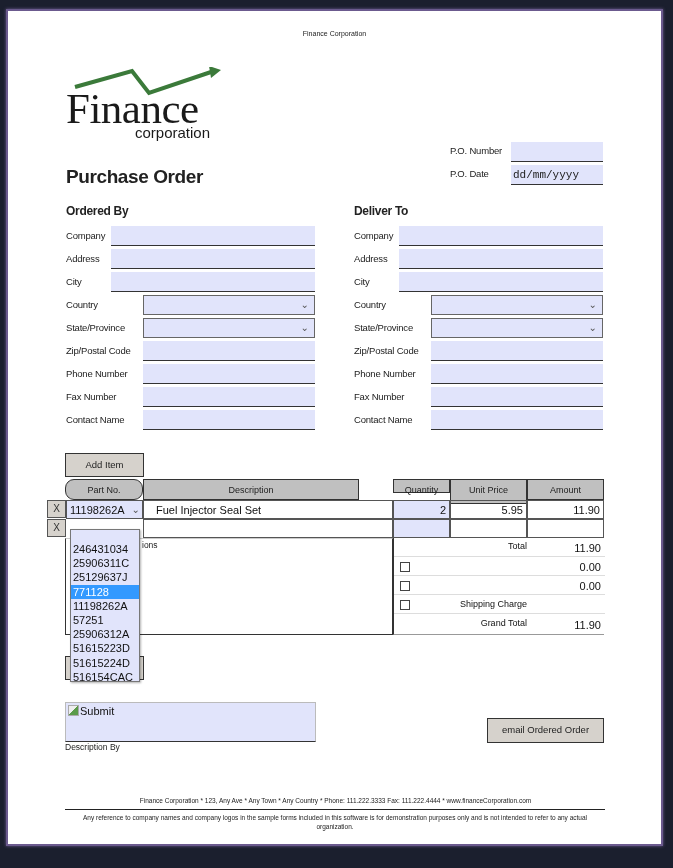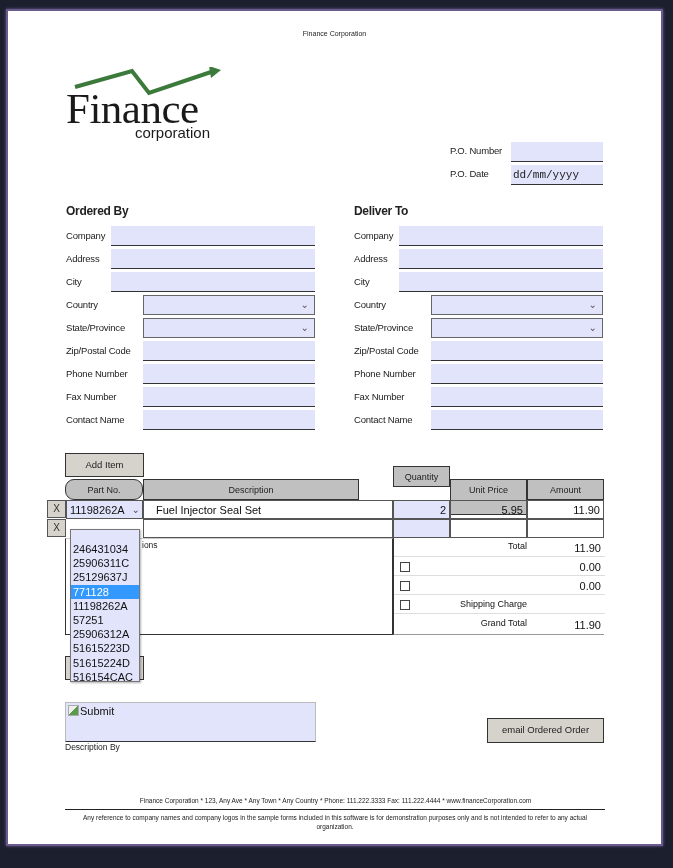--- a/index.html
+++ b/index.html
@@ -51,20 +51,21 @@
     </svg>
     <div class="logo-word">Finance</div>
     <div class="logo-sub">corporation</div>
   </div>
 
   <div class="abs lbl" style="left:442px; top:134px;">P.O. Number</div>
   <div class="abs field" style="left:503px; top:131px; width:92px;"></div>
   <div class="abs lbl" style="left:442px; top:157px;">P.O. Date</div>
   <div class="abs field date-field" style="left:503px; top:154px; width:92px;">dd/mm/yyyy</div>
 
+  <div class="abs po-title">Purchase Order</div>
 
   <div class="abs sec-title" style="left:58px; top:193px;">Ordered By</div>
 
   <div class="abs lbl" style="left:58px; top:219px;">Company</div>
   <div class="abs field" style="left:103px; top:215px; width:204px;"></div>
   <div class="abs lbl" style="left:58px; top:242px;">Address</div>
   <div class="abs field" style="left:103px; top:238px; width:204px;"></div>
   <div class="abs lbl" style="left:58px; top:265px;">City</div>
   <div class="abs field" style="left:103px; top:261px; width:204px;"></div>
   <div class="abs lbl" style="left:58px; top:288px;">Country</div>
@@ -106,22 +107,22 @@
   <div class="abs field" style="left:423px; top:353px; width:172px;"></div>
   <div class="abs lbl" style="left:346px; top:380px;">Fax Number</div>
   <div class="abs field" style="left:423px; top:376px; width:172px;"></div>
   <div class="abs lbl" style="left:346px; top:403px;">Contact Name</div>
   <div class="abs field" style="left:423px; top:399px; width:172px;"></div>
 
   <div class="abs btn" style="left:57px; top:442px; width:79px; height:24px; line-height:21px;">Add Item</div>
 
   <div class="abs th" style="left:57px; top:468px; width:78px; height:21px;border-radius:9px;">Part No.</div>
   <div class="abs th" style="left:135px; top:468px; width:216px; height:21px;">Description</div>
-  <div class="abs th" style="left:385px; top:455px; width:57px; height:21px;">Quantity</div>
-  <div class="abs th" style="left:442px; top:468px; width:77px; height:36px;">Unit Price</div>
+  <div class="abs th" style="left:385px; top:468px; width:57px; height:14px;">Quantity</div>
+  <div class="abs th" style="left:442px; top:468px; width:77px; height:25px;">Unit Price</div>
   <div class="abs th" style="left:519px; top:468px; width:77px; height:21px;">Amount</div>
 
   <div class="abs xbtn" style="left:39px; top:489px; width:19px; height:18px;">X</div>
   <div class="abs td" style="left:58px; top:489px; width:77px; height:19px; background:#e1e4fb; padding-left:3px; font-size:11px;">
     <span>11198262A</span><span style="position:absolute; right:2px; top:0; font-size:10px; color:#555;">⌄</span>
   </div>
   <div class="abs td" style="left:135px; top:489px; width:250px; height:19px; padding-left:12px;">Fuel Injector Seal Set</div>
   <div class="abs td" style="left:385px; top:489px; width:57px; height:19px; background:#e1e4fb; text-align:right; padding-right:3px;">2</div>
   <div class="abs td" style="left:442px; top:489px; width:77px; height:19px; text-align:right; padding-right:3px;">5.95</div>
   <div class="abs td" style="left:519px; top:489px; width:77px; height:19px; text-align:right; padding-right:3px;">11.90</div>

